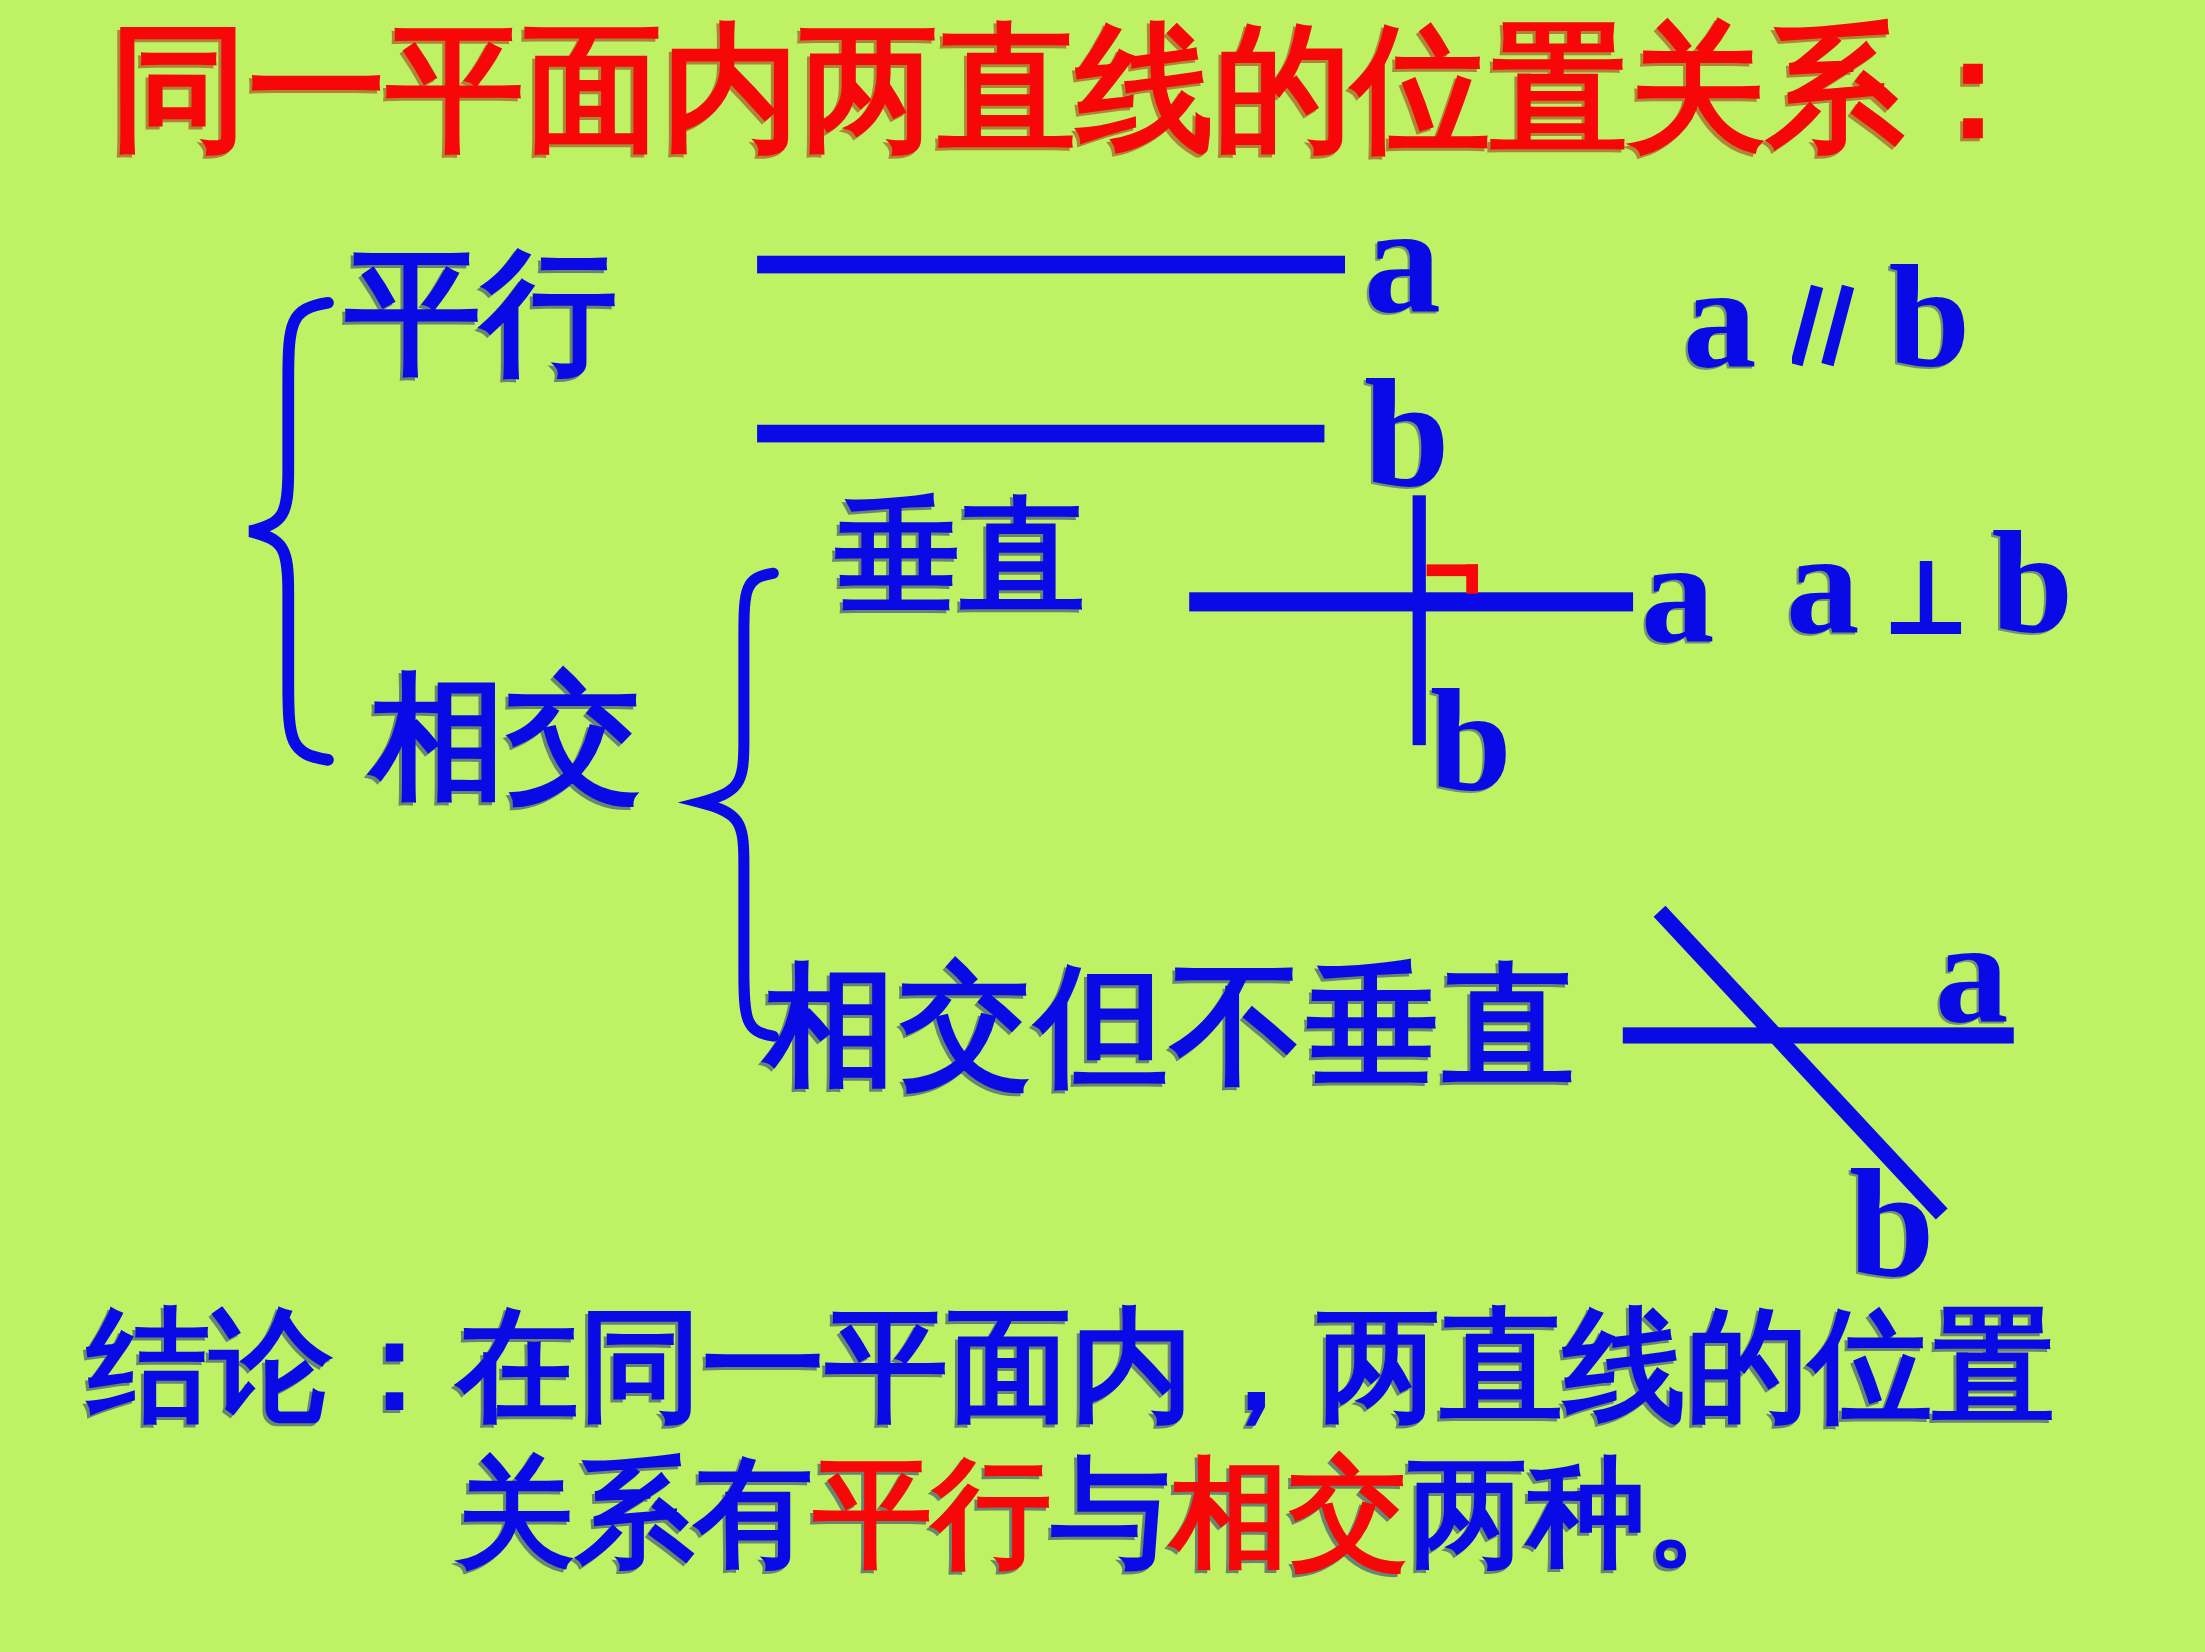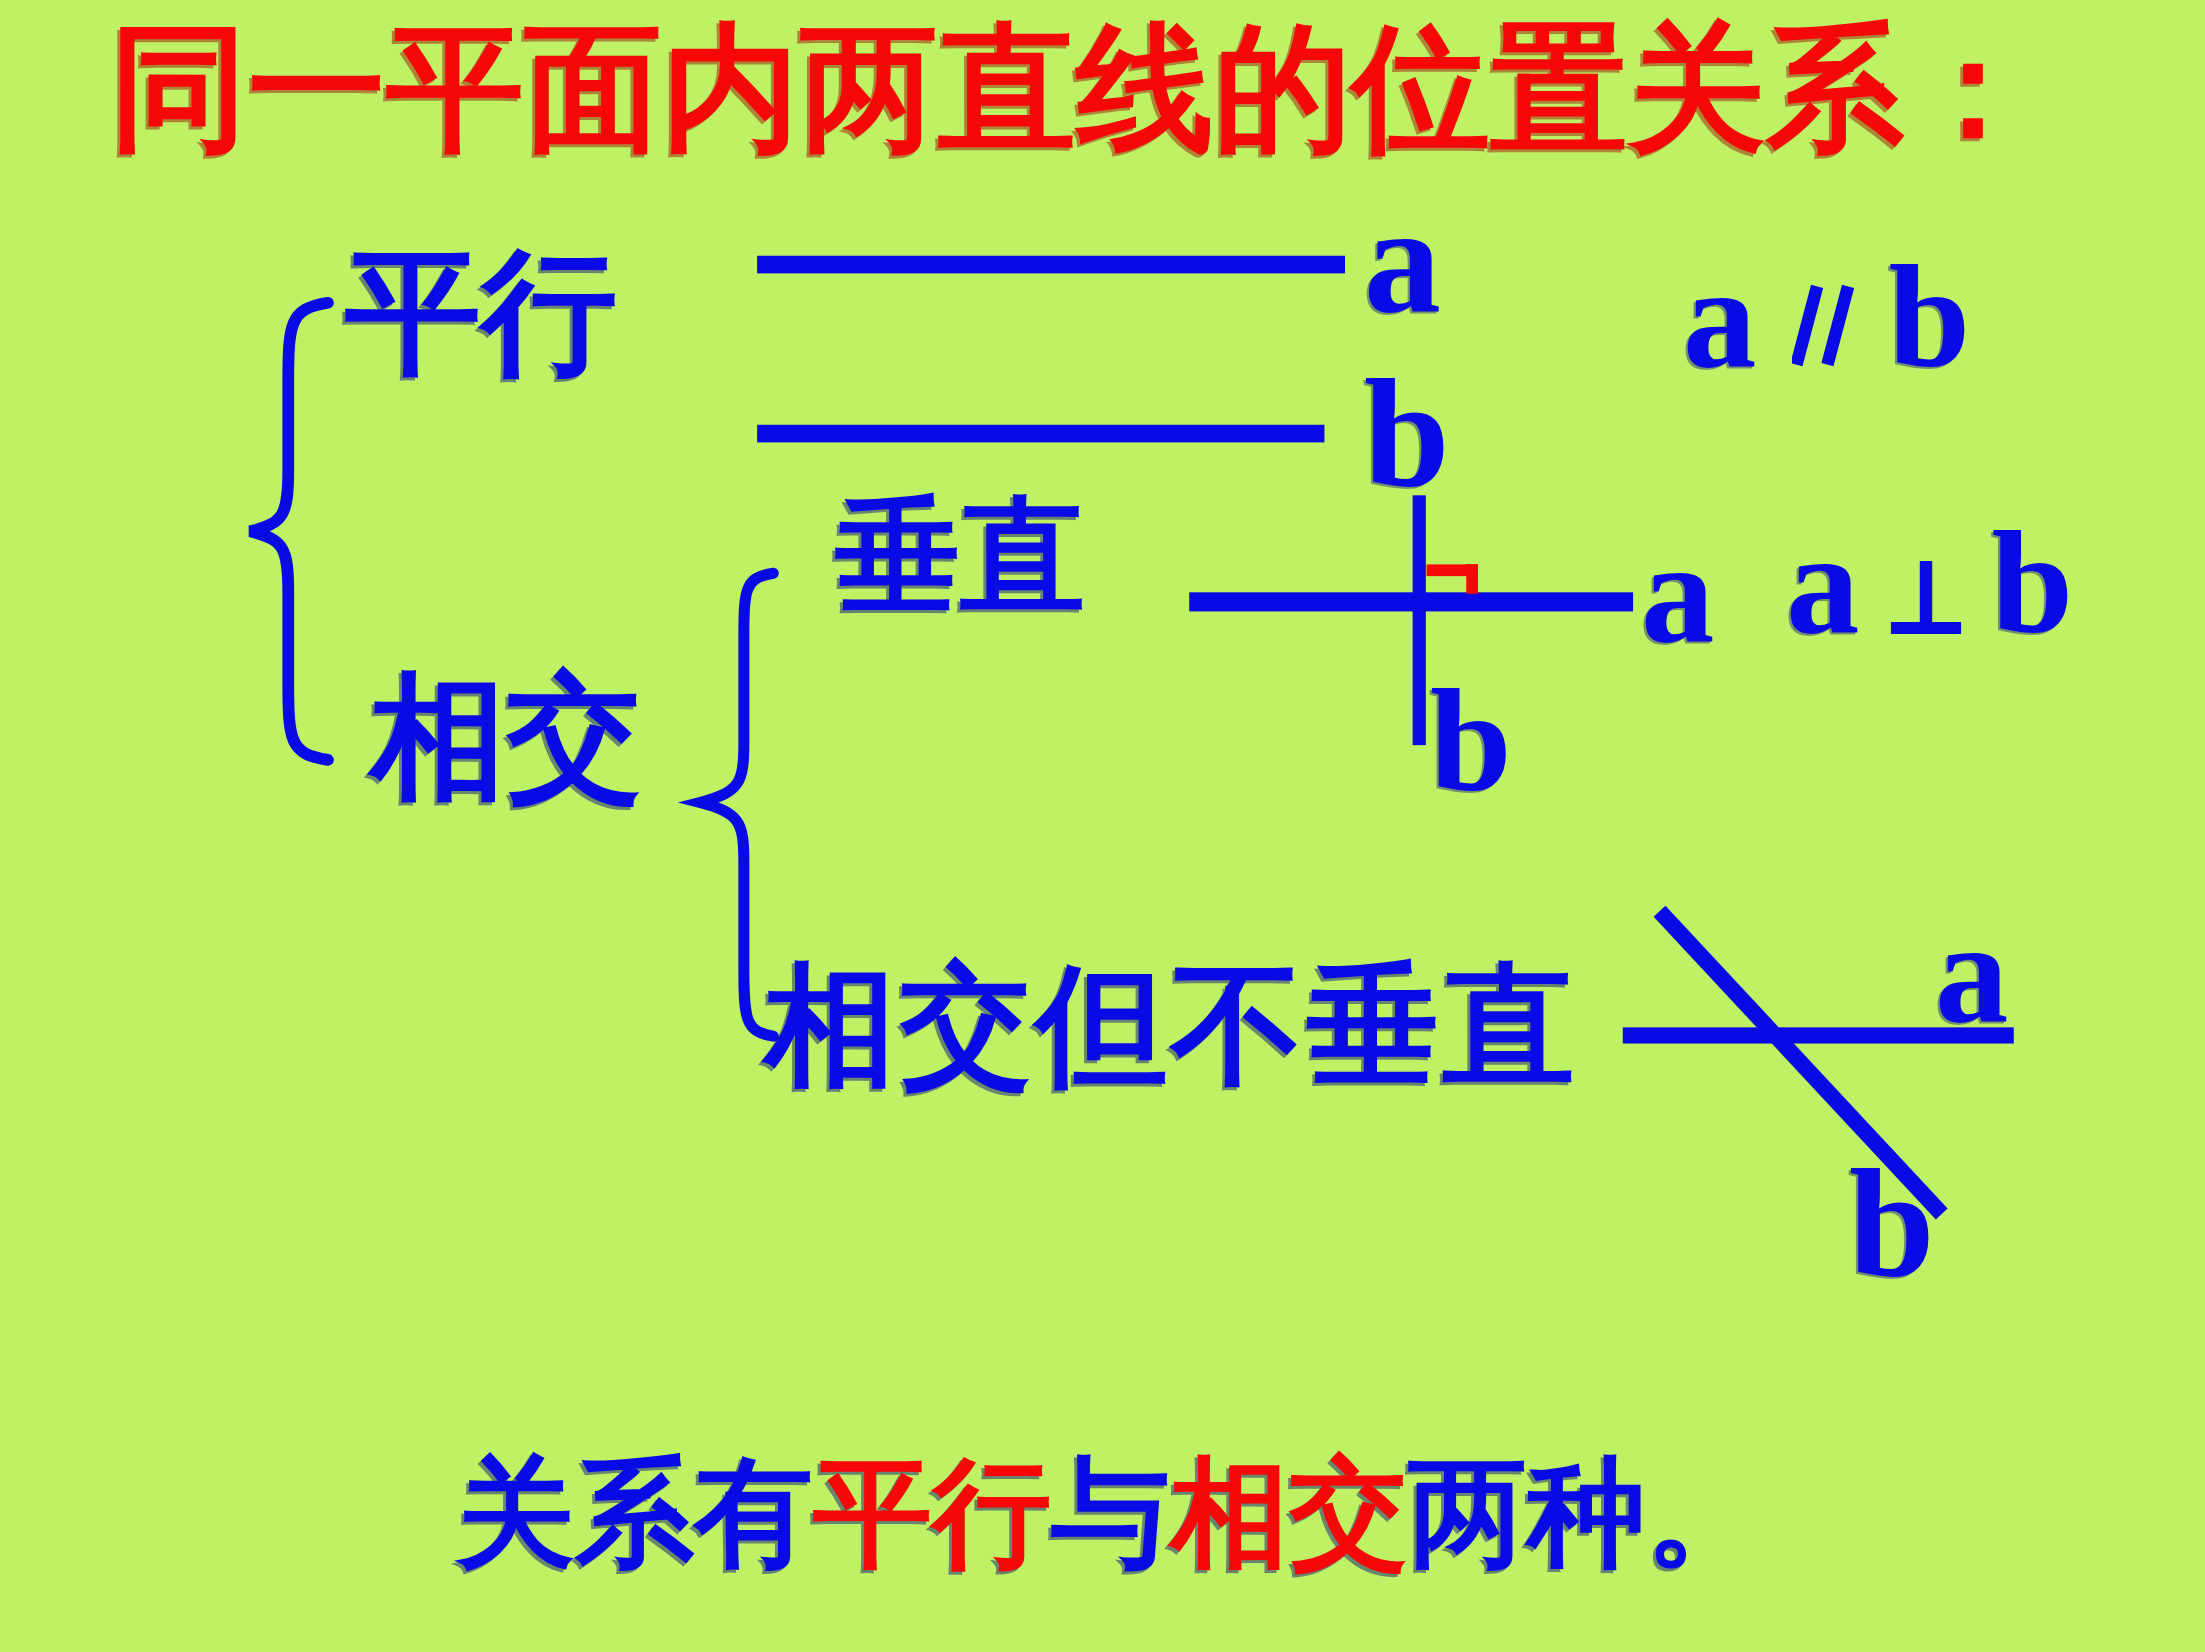--- a/index.html
+++ b/index.html
@@ -95,18 +95,19 @@
     <svg class="sym-svg" width="74" height="76" viewBox="0 0 100 104" style="margin-bottom:22px;">
       <line x1="50" y1="4" x2="50" y2="96" stroke="#0a0ae6" stroke-width="17"></line>
       <line x1="2" y1="96" x2="98" y2="96" stroke="#0a0ae6" stroke-width="17"></line>
     </svg>
     <span class="ab">b</span>
   </div>
 
   <div class="abs ab cross-a">a</div>
   <div class="abs ab cross-b">b</div>
 
+  <div class="abs cn blue concl-1">结论：在同一平面内，两直线的位置</div>
   <div class="abs cn blue concl-2">
     <span class="blue">关系有</span><span class="red">平行</span><span class="blue">与</span><span class="red">相交</span><span class="blue">两种。</span>
   </div>
 
 </div>
 
 
 </body></html>

